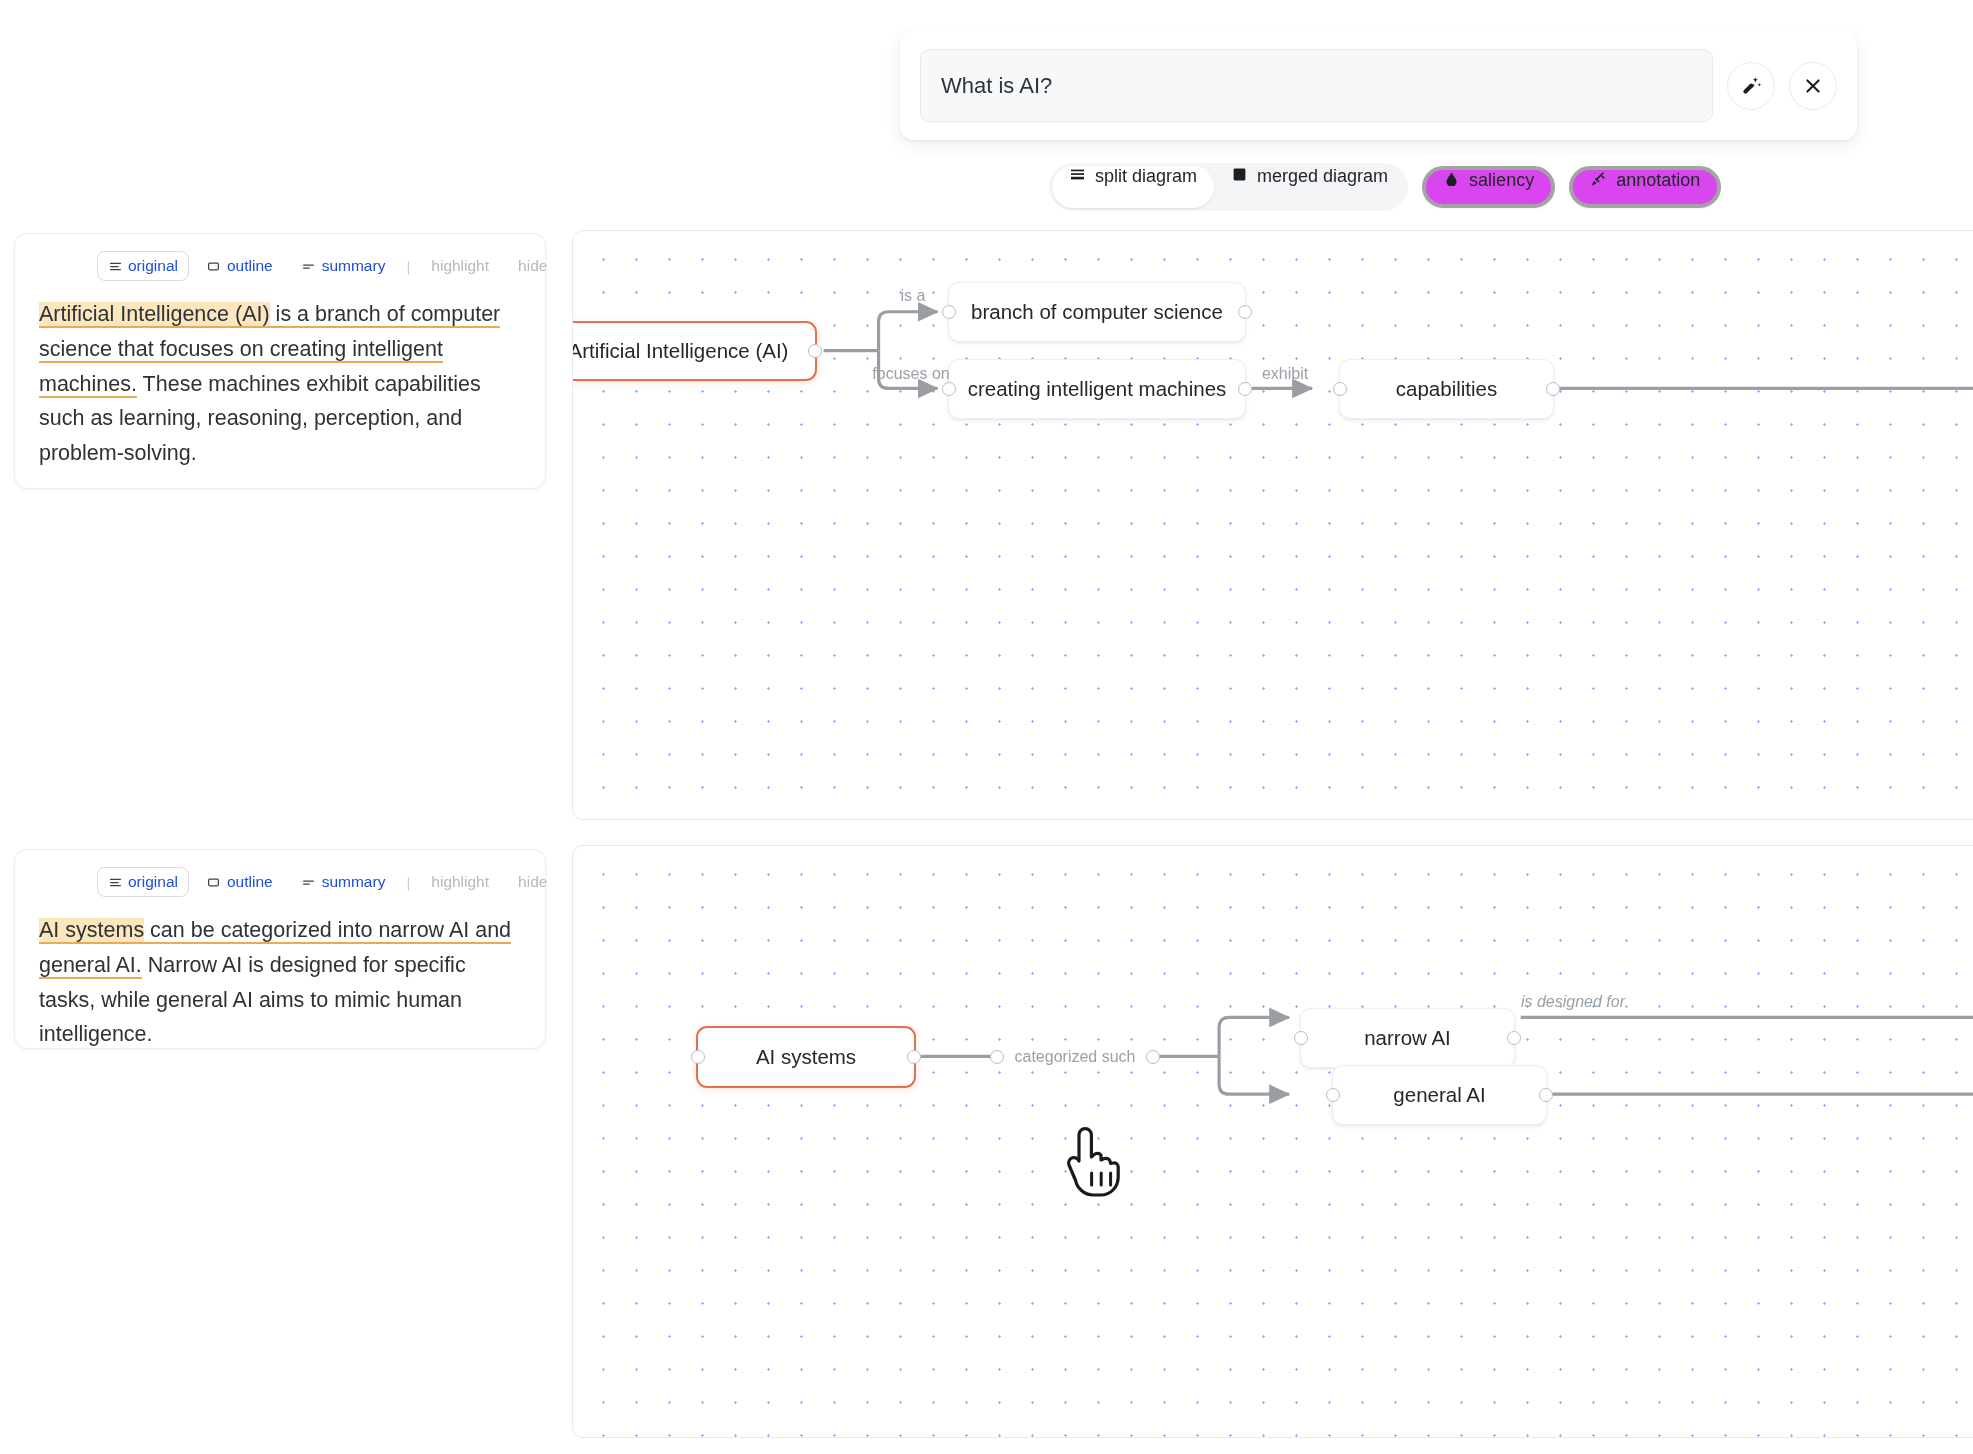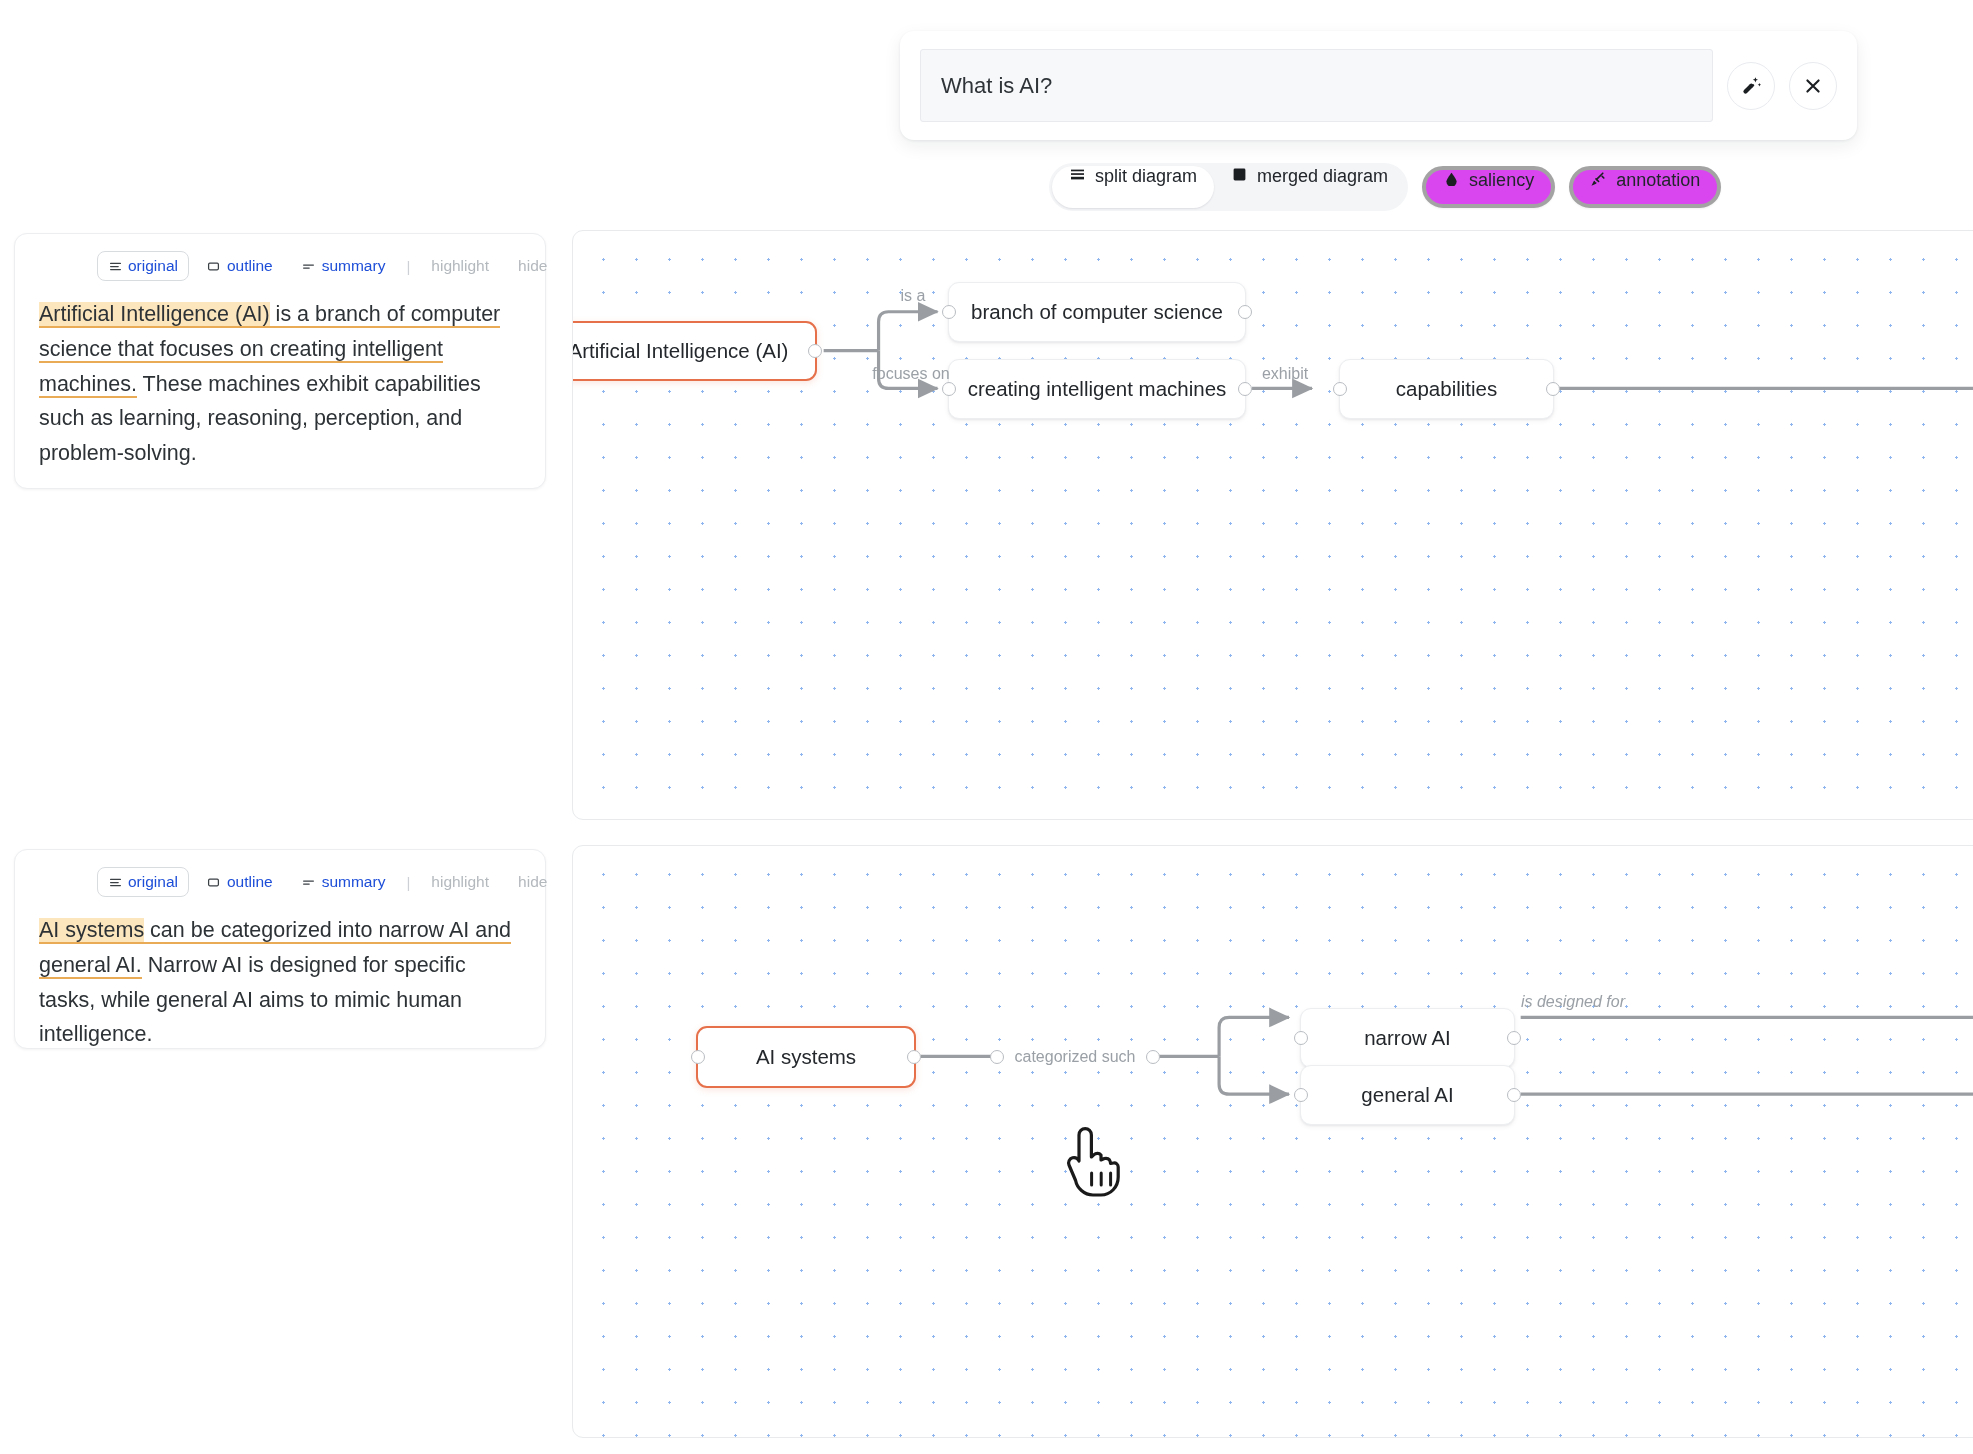--- a/index.html
+++ b/index.html
@@ -16,21 +16,21 @@
     position: absolute; left: 900px; top: 31px;
     width: 957px; height: 109px;
     background: #ffffff; border-radius: 14px;
     box-shadow: 0 1px 3px rgba(16,24,40,.07), 0 6px 18px rgba(16,24,40,.07);
     display: flex; align-items: center; padding: 0 20px; gap: 14px;
   }
   .query-input {
     flex: 1; height: 73px;
     background: #f7f8fa;
     border: 1px solid #e8eaee;
-    border-radius: 3px;
+    border-radius: 9px;
     padding: 0 20px;
     font-size: 22px; color: #2f3438;
     font-family: "Liberation Sans", sans-serif;
     outline: none;
   }
   .round-btn {
     width: 48px; height: 48px; flex: 0 0 48px;
     border-radius: 50%; background: #fff;
     border: 1px solid #e9ebef;
     display: flex; align-items: center; justify-content: center;
@@ -395,21 +395,21 @@
       <span>AI systems</span>
       <span class="handle r"></span>
     </div>
 
     <div class="node" style="left:727px; top:142px; width:215px; height:60px;margin-top:20px;">
       <span class="handle l"></span>
       <span>narrow AI</span>
       <span class="handle r"></span>
     </div>
 
-    <div class="node" style="left:727px; top:219px; width:215px; height:60px;">
+    <div class="node" style="left:759px; top:219px; width:215px; height:60px;">
       <span class="handle l"></span>
       <span>general AI</span>
       <span class="handle r"></span>
     </div>
 
     <span class="edge-dot" style="left:424px; top:211px;"></span>
     <span class="edge-dot" style="left:580px; top:211px;"></span>
     <span class="edge-label" style="left:502px; top:211px;">categorized such</span>
     <span class="edge-label" style="left:1000px; top:156px;font-style:italic;">is designed for</span>
   </div>

